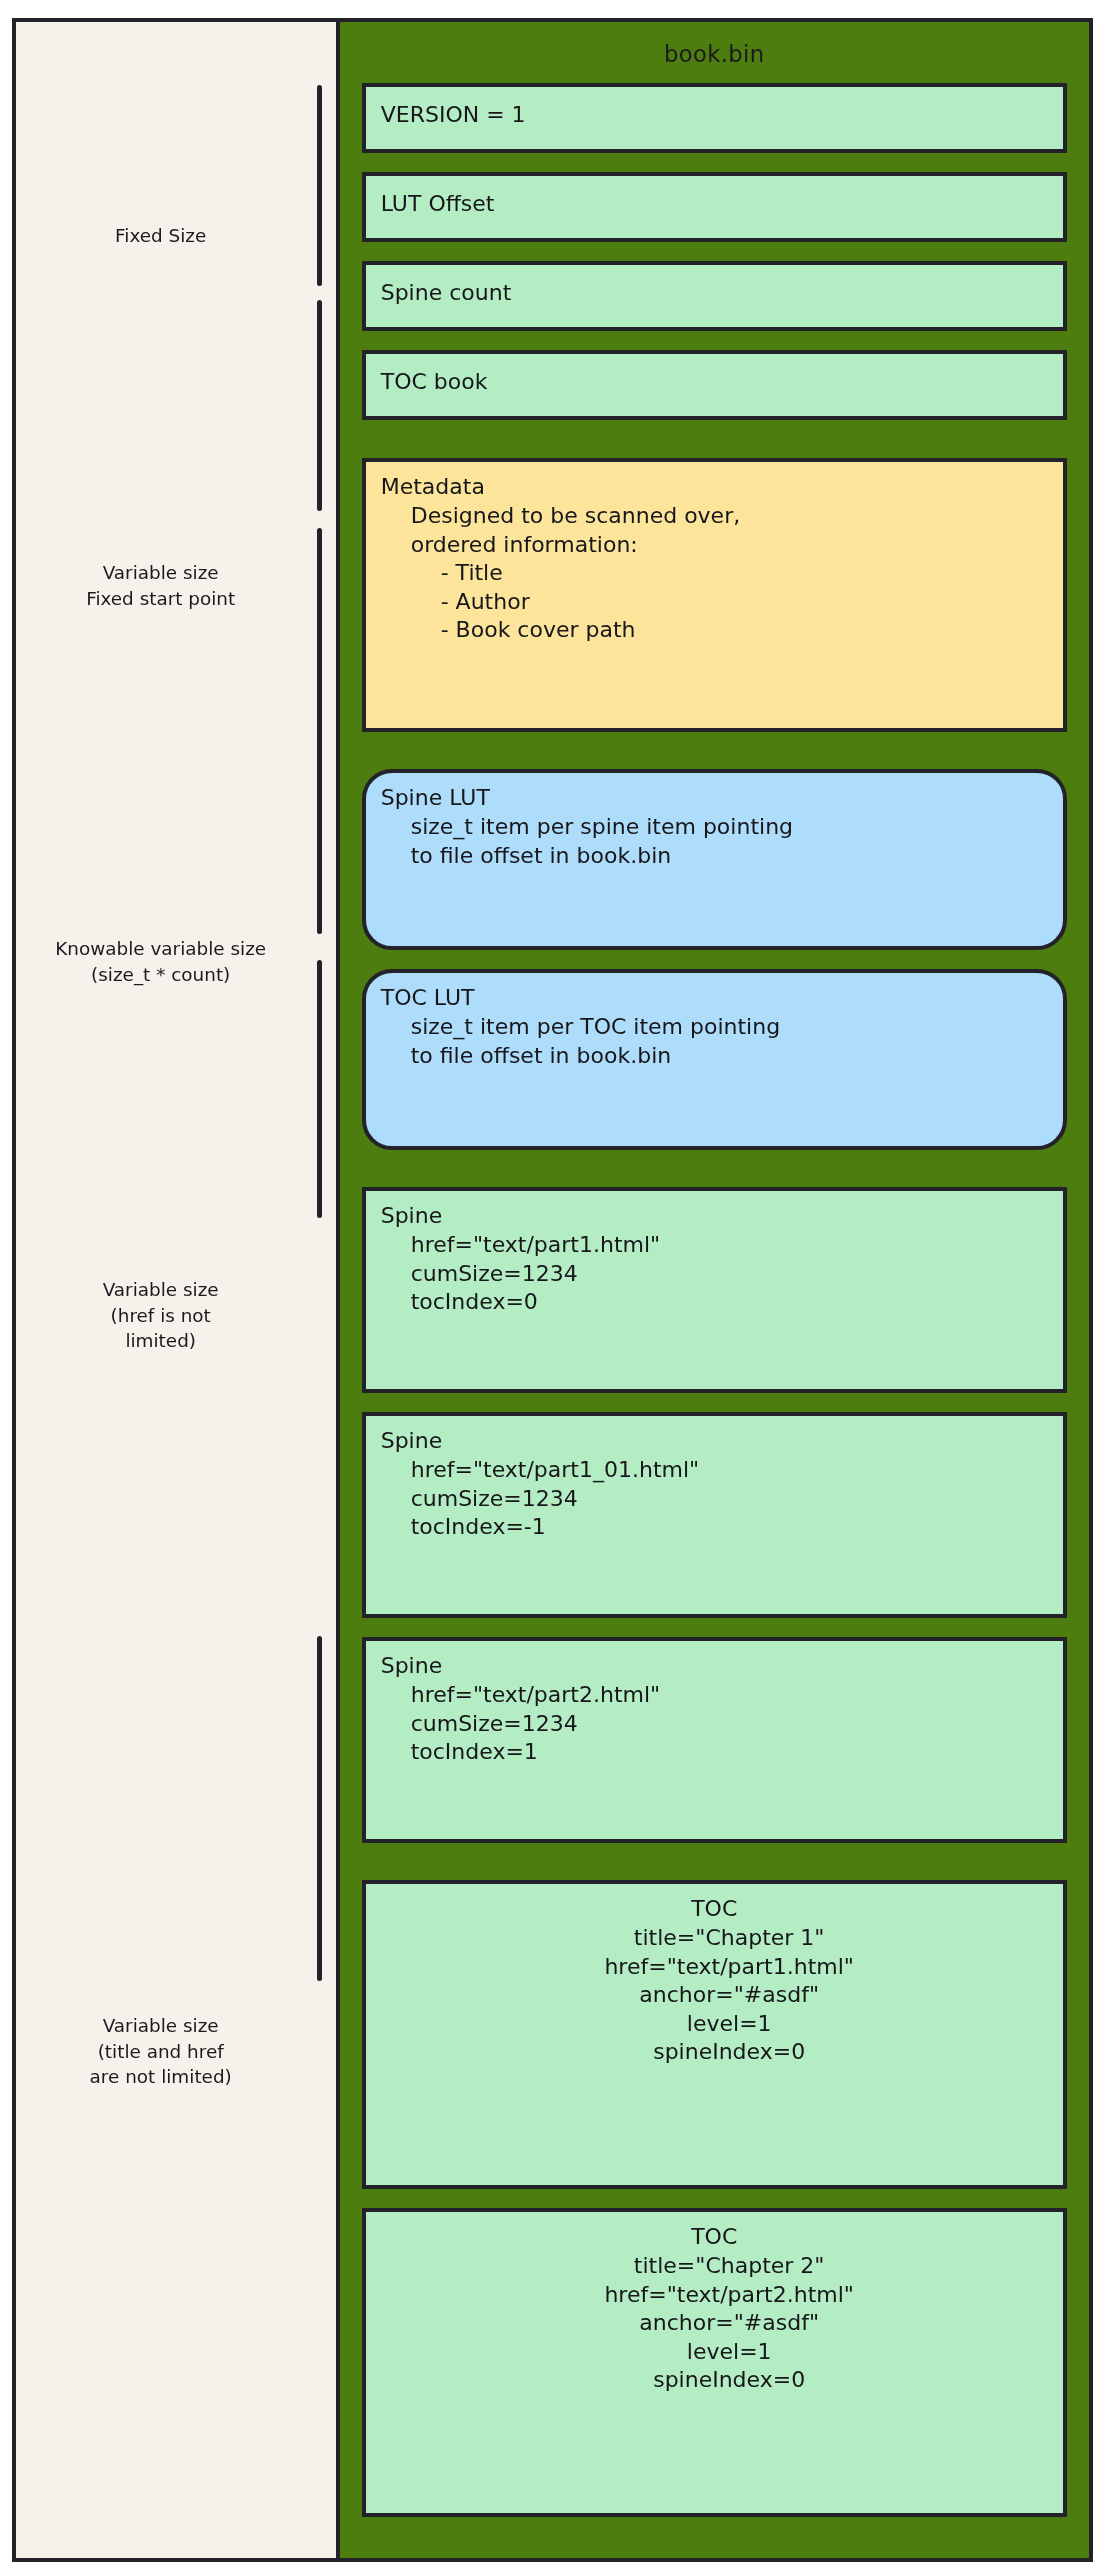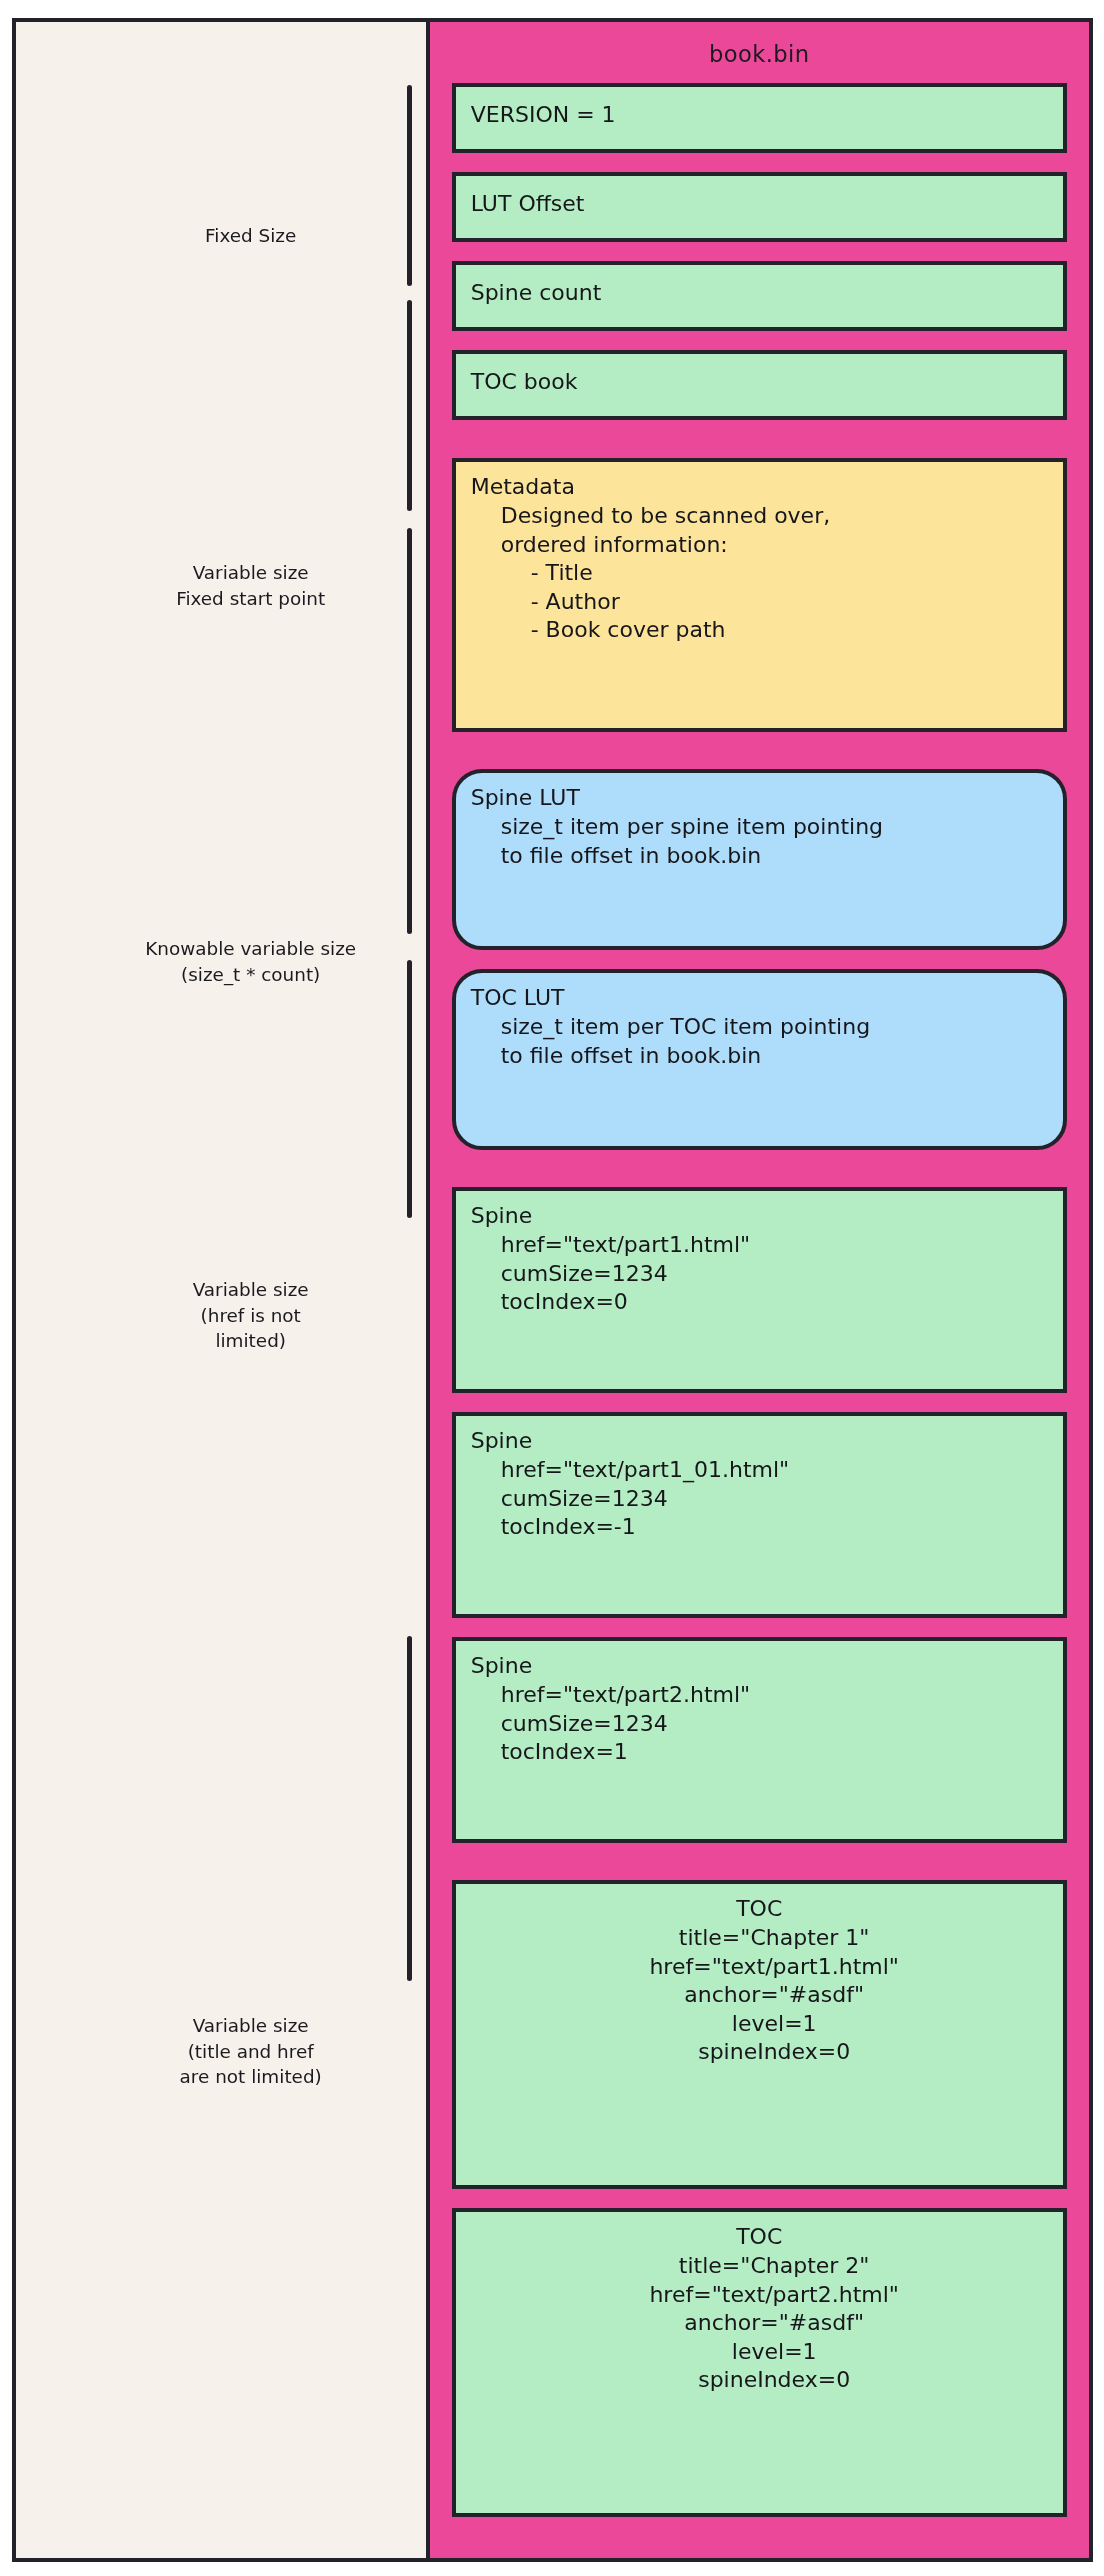--- a/index.html
+++ b/index.html
@@ -27,30 +27,30 @@
     position: absolute;
     left: 11.7px;
     top: 18.4px;
     width: 1081px;
     height: 2544px;
     display: flex;
     flex-direction: row;
   }
 
   .left-col {
-    width: 414px;
+    width: 324px;
     background: #f7f1ec;
     border: 4.2px solid #23222a;
     border-right: none;
     position: relative;
   }
 
   .right-col {
     flex: 1;
-    background: #ec4899;
+    background: #4d7c0f;
     border: 4.2px solid #23222a;
     position: relative;
     padding: 0 22px 20px 22px;
   }
 
   .file-title {
     text-align: center;
     font-size: 22.6px;
     color: #1b1b1f;
     letter-spacing: 0.4px;

